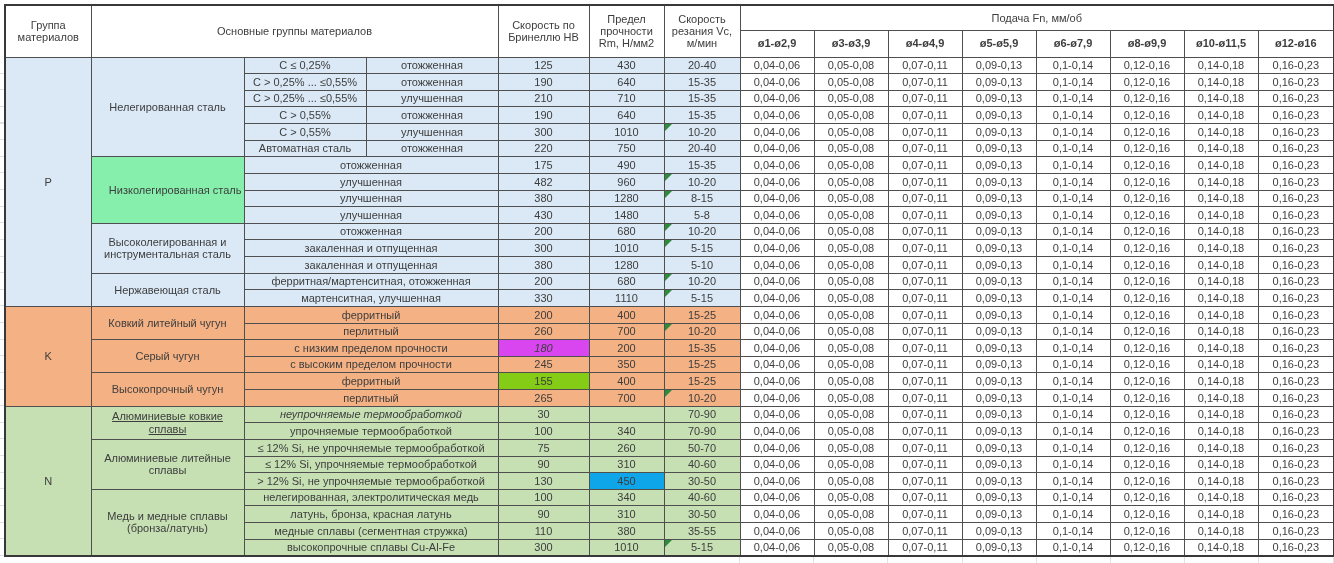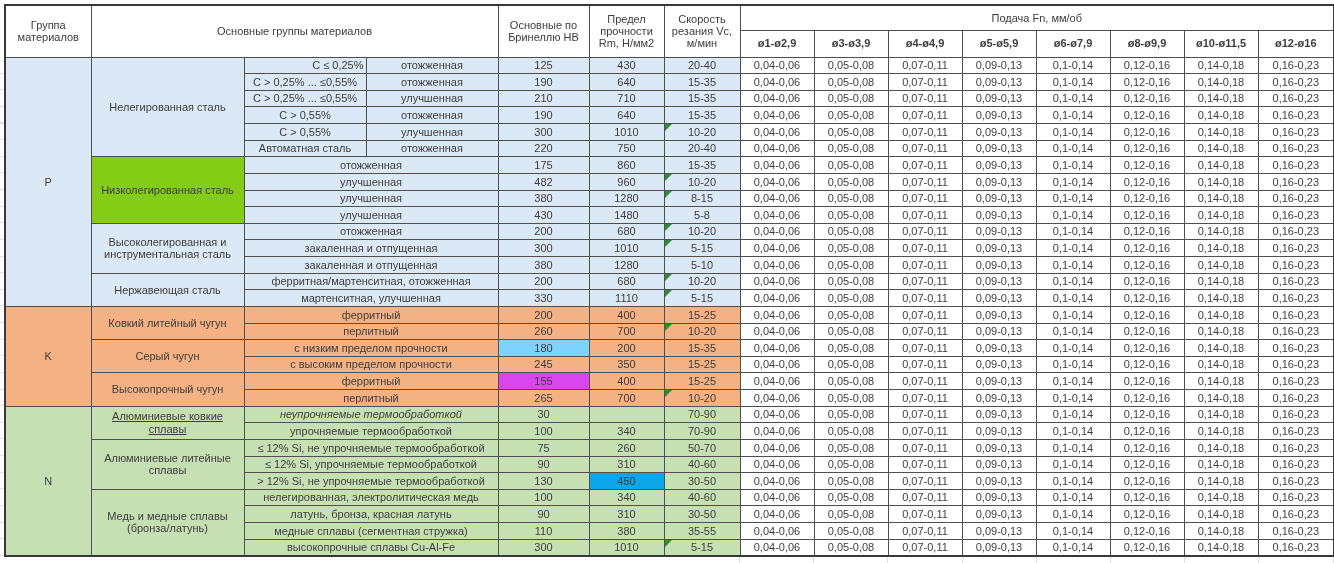--- a/index.html
+++ b/index.html
@@ -64,41 +64,41 @@
       <col style="width:74px">
     <col style="width:74px">
       <col style="width:74px">
       <col style="width:74px">
       <col style="width:76px">
   </colgroup>
   <thead>
     <tr class="hdr-row1">
       <td class="hdr" rowspan="2">Группа материалов</td>
       <td class="hdr" rowspan="2" colspan="3">Основные группы материалов</td>
-      <td class="hdr" rowspan="2">Основные по Бринеллю HB</td>
+      <td class="hdr" rowspan="2">Скорость по Бринеллю HB</td>
       <td class="hdr" rowspan="2">Предел прочности Rm, Н/мм2</td>
       <td class="hdr" rowspan="2">Скорость резания Vc, м/мин</td>
       <td class="hdr" colspan="8">Подача Fn, мм/об</td>
     </tr>
     <tr class="hdr-row2">
       <td class="feed-hdr">ø1-ø2,9</td>
       <td class="feed-hdr">ø3-ø3,9</td>
       <td class="feed-hdr">ø4-ø4,9</td>
       <td class="feed-hdr">ø5-ø5,9</td>
       <td class="feed-hdr">ø6-ø7,9</td>
       <td class="feed-hdr">ø8-ø9,9</td>
       <td class="feed-hdr">ø10-ø11,5</td>
       <td class="feed-hdr">ø12-ø16</td>
     </tr>
   </thead>
   <tbody>
       <tr class="body-row">
         <td class="g-cell thick-top" rowspan="15" style="background: rgb(219, 233, 246);">P</td>
         <td class="fam-cell thick-top" rowspan="6" style="background: rgb(219, 233, 246);">Нелегированная сталь</td>
-        <td class="cond-cell thick-top" style="background: rgb(219, 233, 246); text-align: right;">C ≤ 0,25%</td>
+        <td class="cond-cell thick-top" style="background: rgb(219, 233, 246);">C ≤ 0,25%</td>
         <td class="cond-cell thick-top" style="background: rgb(219, 233, 246);">отожженная</td>
         <td class="num-cell" style="background: rgb(219, 233, 246);">125</td>
         <td class="num-cell" style="background: rgb(219, 233, 246);">430</td>
         <td class="num-cell vc" style="background: rgb(219, 233, 246);">20-40</td>
         <td class="feed-cell">0,04-0,06</td>
         <td class="feed-cell">0,05-0,08</td>
         <td class="feed-cell">0,07-0,11</td>
         <td class="feed-cell">0,09-0,13</td>
         <td class="feed-cell">0,1-0,14</td>
         <td class="feed-cell">0,12-0,16</td>
@@ -174,24 +174,24 @@
         <td class="feed-cell">0,04-0,06</td>
         <td class="feed-cell">0,05-0,08</td>
         <td class="feed-cell">0,07-0,11</td>
         <td class="feed-cell">0,09-0,13</td>
         <td class="feed-cell">0,1-0,14</td>
         <td class="feed-cell">0,12-0,16</td>
         <td class="feed-cell">0,14-0,18</td>
         <td class="feed-cell">0,16-0,23</td>
       </tr>
       <tr class="body-row">
-        <td class="fam-cell thick-top" rowspan="4" style="background: #84cc16;">Низколегированная сталь</td>
+        <td class="fam-cell thick-top" rowspan="4" style="background: #86efac; text-align: right;">Низколегированная сталь</td>
         <td class="cond-cell thick-top" colspan="2" style="background: rgb(219, 233, 246);">отожженная</td>
         <td class="num-cell" style="background: rgb(219, 233, 246);">175</td>
-        <td class="num-cell" style="background: rgb(219, 233, 246);">860</td>
+        <td class="num-cell" style="background: rgb(219, 233, 246);">490</td>
         <td class="num-cell vc" style="background: rgb(219, 233, 246);">15-35</td>
         <td class="feed-cell">0,04-0,06</td>
         <td class="feed-cell">0,05-0,08</td>
         <td class="feed-cell">0,07-0,11</td>
         <td class="feed-cell">0,09-0,13</td>
         <td class="feed-cell">0,1-0,14</td>
         <td class="feed-cell">0,12-0,16</td>
         <td class="feed-cell">0,14-0,18</td>
         <td class="feed-cell">0,16-0,23</td>
       </tr>
@@ -335,21 +335,21 @@
         <td class="feed-cell">0,07-0,11</td>
         <td class="feed-cell">0,09-0,13</td>
         <td class="feed-cell">0,1-0,14</td>
         <td class="feed-cell">0,12-0,16</td>
         <td class="feed-cell">0,14-0,18</td>
         <td class="feed-cell">0,16-0,23</td>
       </tr>
       <tr class="body-row">
         <td class="fam-cell thick-top" rowspan="2" style="background: rgb(244, 177, 131);">Серый чугун</td>
         <td class="cond-cell thick-top" colspan="2" style="background: rgb(244, 177, 131);">с низким пределом прочности</td>
-        <td class="num-cell" style="background: #7dd3fc;">180</td>
+        <td class="num-cell" style="background: #d946ef; font-style: italic;">180</td>
         <td class="num-cell" style="background: rgb(244, 177, 131);">200</td>
         <td class="num-cell vc" style="background: rgb(244, 177, 131);">15-35</td>
         <td class="feed-cell">0,04-0,06</td>
         <td class="feed-cell">0,05-0,08</td>
         <td class="feed-cell">0,07-0,11</td>
         <td class="feed-cell">0,09-0,13</td>
         <td class="feed-cell">0,1-0,14</td>
         <td class="feed-cell">0,12-0,16</td>
         <td class="feed-cell">0,14-0,18</td>
         <td class="feed-cell">0,16-0,23</td>
@@ -364,21 +364,21 @@
         <td class="feed-cell">0,07-0,11</td>
         <td class="feed-cell">0,09-0,13</td>
         <td class="feed-cell">0,1-0,14</td>
         <td class="feed-cell">0,12-0,16</td>
         <td class="feed-cell">0,14-0,18</td>
         <td class="feed-cell">0,16-0,23</td>
       </tr>
       <tr class="body-row">
         <td class="fam-cell thick-top" rowspan="2" style="background: rgb(244, 177, 131);">Высокопрочный чугун</td>
         <td class="cond-cell thick-top" colspan="2" style="background: rgb(244, 177, 131);">ферритный</td>
-        <td class="num-cell" style="background: #d946ef;">155</td>
+        <td class="num-cell" style="background: #84cc16;">155</td>
         <td class="num-cell" style="background: rgb(244, 177, 131);">400</td>
         <td class="num-cell vc" style="background: rgb(244, 177, 131);">15-25</td>
         <td class="feed-cell">0,04-0,06</td>
         <td class="feed-cell">0,05-0,08</td>
         <td class="feed-cell">0,07-0,11</td>
         <td class="feed-cell">0,09-0,13</td>
         <td class="feed-cell">0,1-0,14</td>
         <td class="feed-cell">0,12-0,16</td>
         <td class="feed-cell">0,14-0,18</td>
         <td class="feed-cell">0,16-0,23</td>

